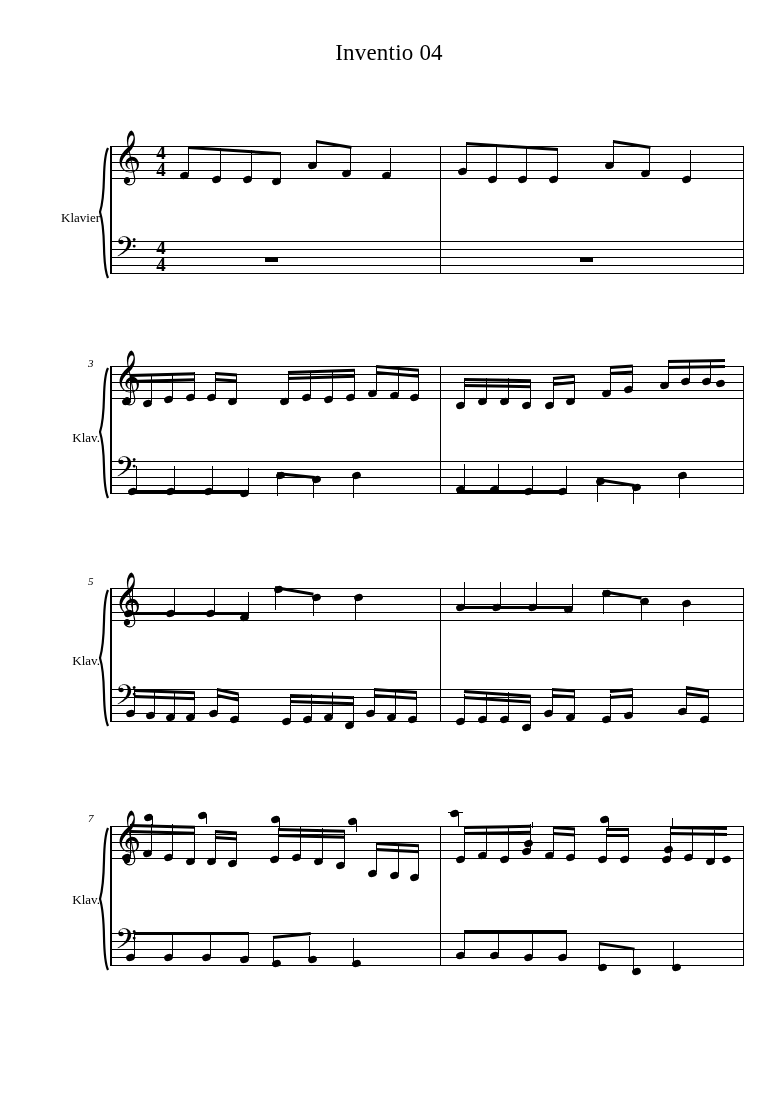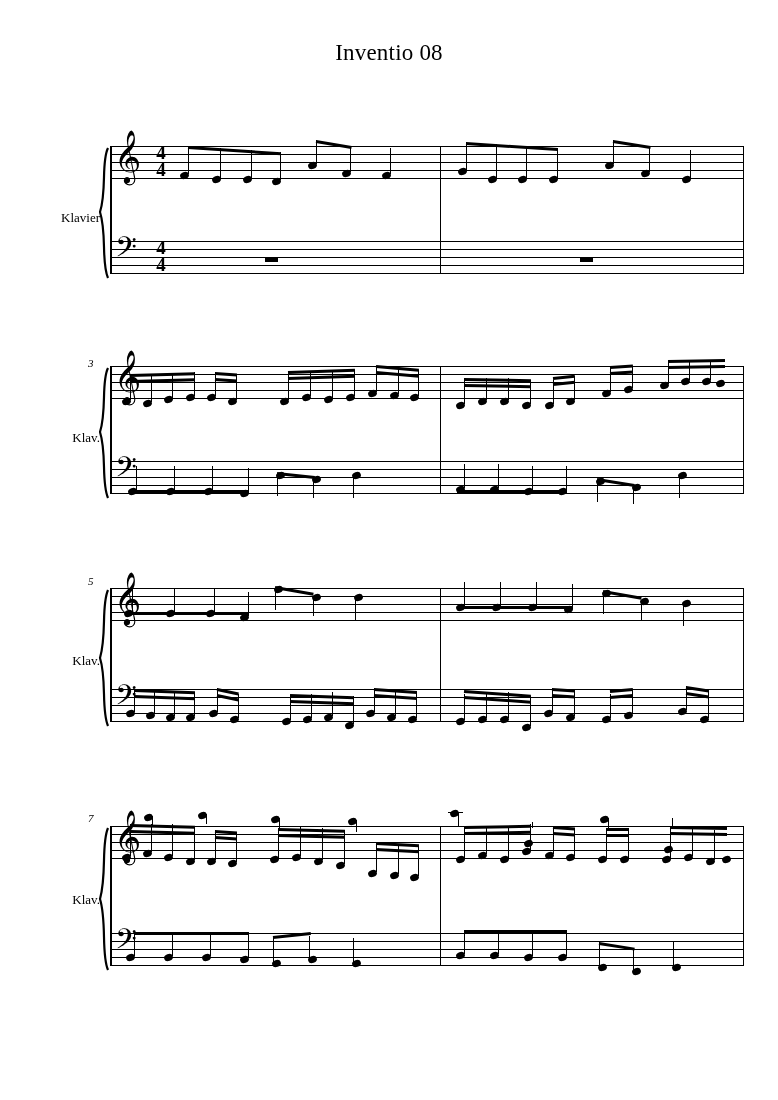--- a/index.html
+++ b/index.html
@@ -133,21 +133,21 @@
     height: 1px;
     width: 15px;
     background: #000;
   }
 </style>
 </head>
 <body>
 
 <div class="page">
 
-  <div class="title">Inventio 08</div>
+  <div class="title">Inventio 04</div>
 
   <div class="system" style="top:140px;height:170px;">
 
     <div class="instr-label" style="left:10px;top:70px;width:90px;">Klavier</div>
 
     <div class="brace" style="left:96px;top:6px;">
       <svg width="14" height="134" viewBox="0 0 14 134">
         <path d="M12 2 C5 16, 11 44, 4 66 C11 88, 5 116, 12 132" stroke="#000" stroke-width="2.2" fill="none"></path>
       </svg>
     </div>

